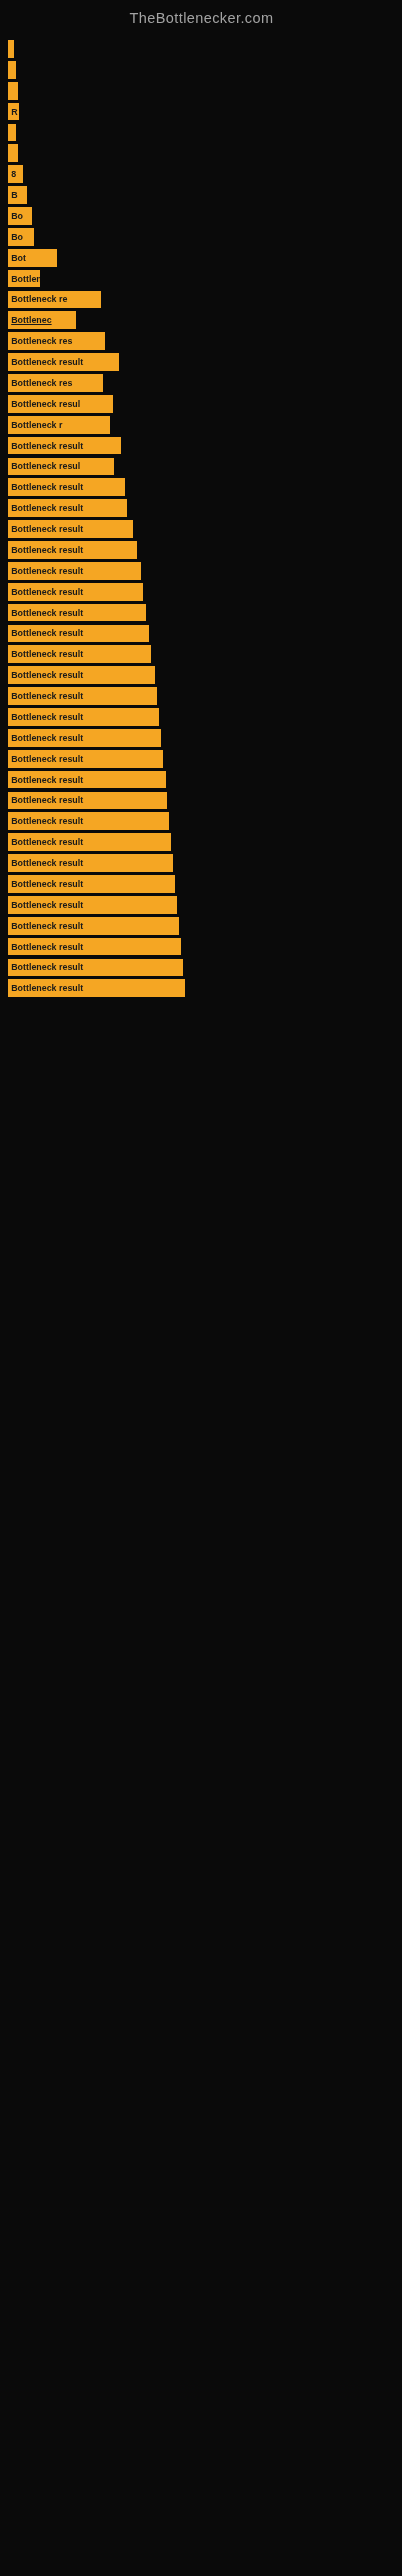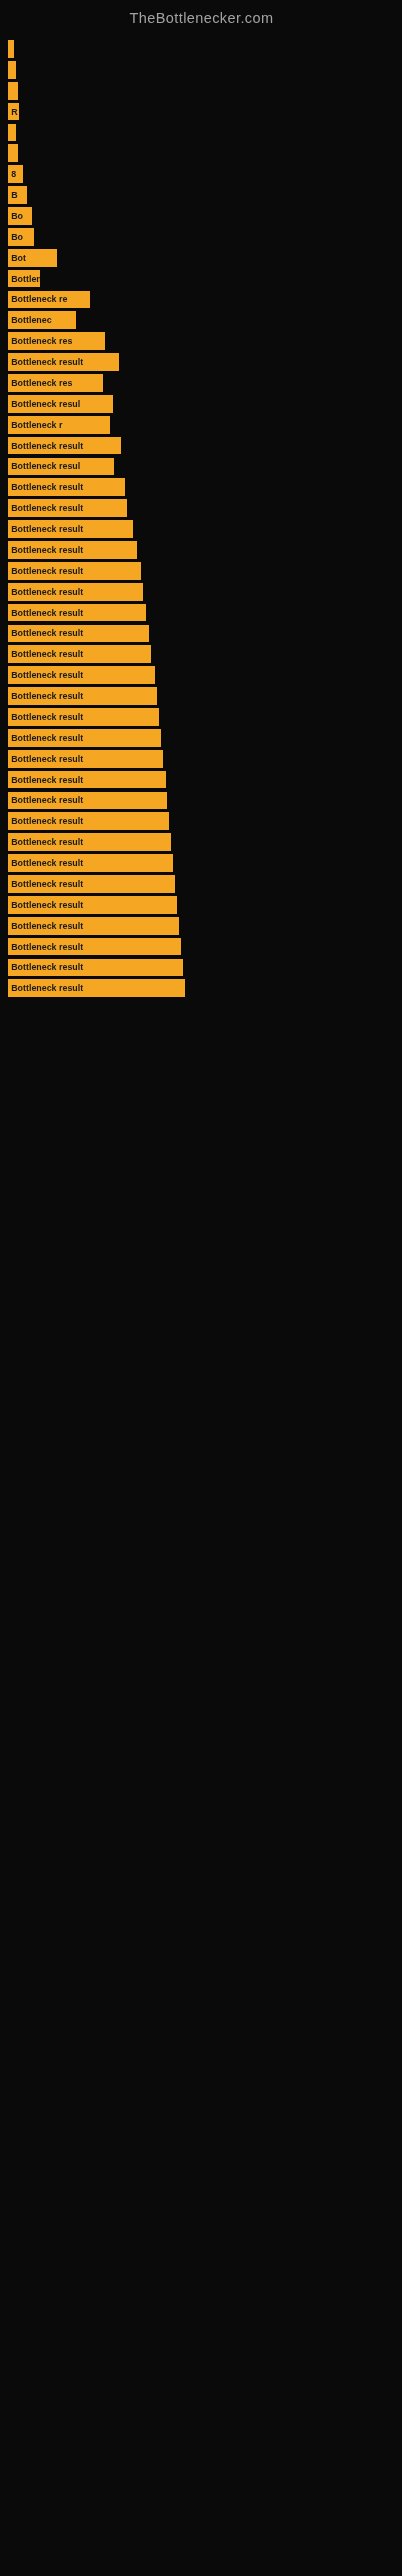--- a/index.html
+++ b/index.html
@@ -81,24 +81,24 @@
     <div class="bar-row">
       <div class="bar" style="width: 26px;">Bo</div>
     </div>
     <div class="bar-row">
       <div class="bar" style="width: 49px;">Bot</div>
     </div>
     <div class="bar-row">
       <div class="bar" style="width: 32px;">Bottlene</div>
     </div>
     <div class="bar-row">
-      <div class="bar" style="width: 82px;">Bottleneck re</div>
+      <div class="bar" style="width: 93px;">Bottleneck re</div>
     </div>
     <div class="bar-row">
-      <div class="bar" style="width: 68px;">Bottlenec</div>
+      <div class="bar" style="width: 68px; text-decoration: underline;">Bottlenec</div>
     </div>
     <div class="bar-row">
       <div class="bar" style="width: 97px;">Bottleneck res</div>
     </div>
     <div class="bar-row">
       <div class="bar" style="width: 111px;">Bottleneck result</div>
     </div>
     <div class="bar-row">
       <div class="bar" style="width: 95px;">Bottleneck res</div>
     </div>

